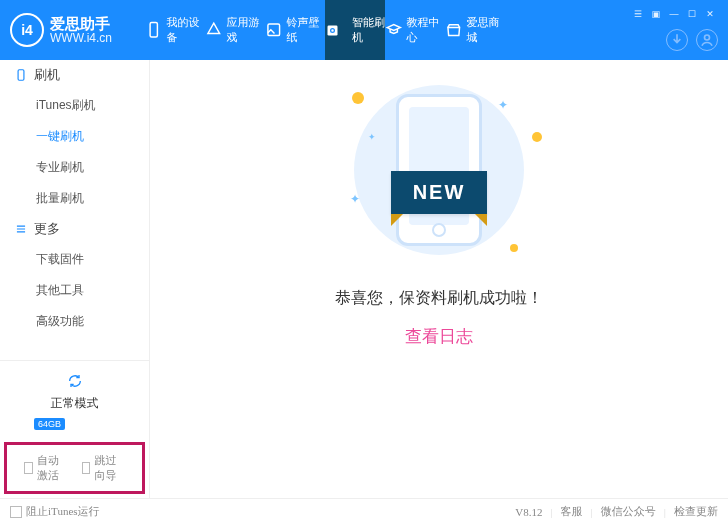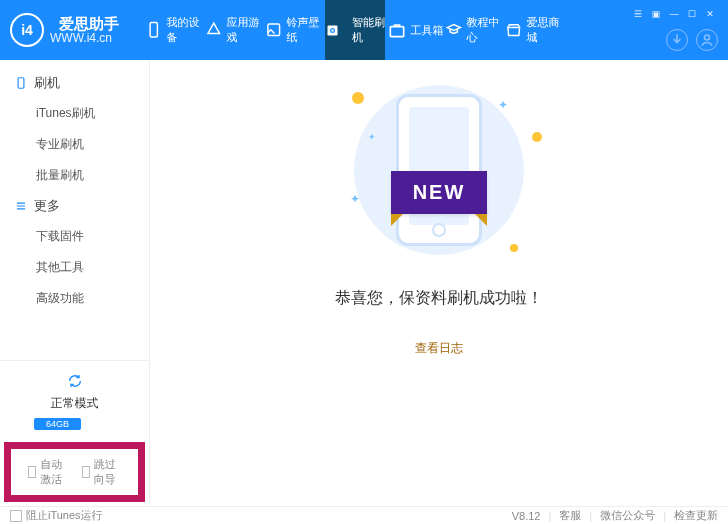--- a/index.html
+++ b/index.html
@@ -2,70 +2,70 @@
 <html><head>
 <meta charset="utf-8">
 <style>
   * { margin: 0; padding: 0; box-sizing: border-box; }
   body { width: 728px; height: 524px; font-family: "Microsoft YaHei", Arial, sans-serif; font-size: 12px; background: #fff; display: flex; flex-direction: column; overflow: hidden; color: #333; }
 
   
   .header { background: #1b8cff; height: 60px; display: flex; align-items: center; padding: 0 10px; color: #fff; }
   .logo-wrap { display: flex; align-items: center; width: 135px; }
   .logo-circle { width: 34px; height: 34px; border: 2px solid #fff; border-radius: 50%; display: flex; align-items: center; justify-content: center; font-weight: bold; font-size: 14px; margin-right: 6px; }
-  .logo-text { font-size: 15px; font-weight: bold; line-height: 1; margin-left: 9px; }
+  .logo-text { font-size: 15px; font-weight: bold; line-height: 1; }
   .logo-sub { font-size: 12px; opacity: .9; }
   .nav { display: flex; flex: 1; height: 100%; }
   .nav-item { width: 60px; display: flex; align-items: center; justify-content: center; gap: 4px; cursor: pointer; }
   .nav-item.active { background: #0c4a6e; gap: 12px; }
   .nav-label { font-size: 11px; color: #fff; }
   .nav-icon { width: 20px; height: 20px; display: flex; align-items: center; justify-content: center; }
   .nav-icon svg { stroke: #fff; fill: none; stroke-width: 2; }
   .win-btns { display: flex; gap: 6px; font-size: 9px; margin-bottom: 10px; margin-right: 2px; color:#e6f2ff; }
   .win-btns span { cursor: pointer; width: 12px; text-align: center; }
   .hr-col { display: flex; flex-direction: column; align-items: flex-end; }
   .circle-btn { width: 22px; height: 22px; border: 1.5px solid #84bdff; border-radius: 50%; display: flex; align-items: center; justify-content: center; cursor: pointer; }
   .circle-btn svg { stroke: #84bdff; fill: none; stroke-width: 2; }
   .hr-bot { display:flex; gap:8px; }
 
   
   .body { display: flex; flex: 1; min-height: 0; }
   .sidebar { width: 150px; border-right: 1px solid #eee; display: flex; flex-direction: column; }
-  .sb-scroll { flex: 1; overflow: hidden; padding-top: 8px; }
+  .sb-scroll { flex: 1; overflow: hidden; }
   .sb-section { padding: 6px 14px; display: flex; align-items: center; gap: 6px; color: #444; font-size: 13px; }
   .sb-section svg { width: 14px; height: 14px; stroke: #1b8cff; fill:none; stroke-width:2; }
   .sb-item { padding: 7px 0 7px 36px; font-size: 12px; color: #555; cursor: pointer; }
   .sb-item.active { color: #1b8cff; }
   .sb-divider { border-top: 1px solid #eee; }
   .device-box { padding: 8px 12px; }
   .mode-row, .phone-row { display: flex; align-items: center; gap: 6px; font-size: 12px; color:#333; padding: 4px 0; flex-direction: column; }
   .mode-row svg, .phone-row svg { width: 16px; height: 16px; stroke:#1b8cff; fill:none; stroke-width:2; }
-  .badge { background:#1b8cff; color:#fff; font-size:9px; padding:1px 12px; border-radius:2px; margin-left:22px; margin-top:2px; display:inline-block; }
-  .hlbox { border: 7px solid #be185d; margin: 4px; padding: 8px 17px; display: flex; gap: 14px; }
+  .badge { background:#1b8cff; color:#fff; font-size:9px; padding:1px 4px; border-radius:2px; margin-left:22px; margin-top:2px; display:inline-block; }
+  .hlbox { border: 3px solid #be185d; margin: 4px; padding: 8px 17px; display: flex; gap: 14px; }
   .chk { display: flex; align-items: center; gap: 4px; color:#888; font-size: 11px; }
   .chk .box { width:12px; height:12px; border:1px solid #bbb; }
 
   .content { flex:1; display:flex; flex-direction:column; align-items:center; padding-top:20px; position:relative; }
   .illus { width: 230px; height: 180px; position: relative; display:flex; align-items:center; justify-content:center; }
   .disc { width: 170px; height: 170px; border-radius: 50%; background: #e7f2fe; position:absolute; }
   .phone { width: 86px; height: 152px; background:#fff; border:3px solid #cde2fa; border-radius:12px; position:relative; z-index:2;}
   .phone:before { content:""; position:absolute; top:10px; left:10px; right:10px; bottom:18px; background:#e9f3ff; border-radius:4px;}
   .phone:after { content:""; position:absolute; bottom:6px; left:50%; transform:translateX(-50%); width:10px; height:10px; border:2px solid #cde2fa; border-radius:50%; }
-  .ribbon { position:absolute; z-index:3; background:#4c1d95; color:#fff; font-weight:bold; font-size:20px; letter-spacing:2px; padding:10px 22px; transform: translateY(22px); box-shadow: 0 2px 3px rgba(0,0,0,.1); }
+  .ribbon { position:absolute; z-index:3; background:#0c4a6e; color:#fff; font-weight:bold; font-size:20px; letter-spacing:2px; padding:10px 22px; transform: translateY(22px); box-shadow: 0 2px 3px rgba(0,0,0,.1); }
   .ribbon:before, .ribbon:after { content:""; position:absolute; top:100%; border:6px solid transparent; }
   .ribbon:before { left:0; border-left-color:#d49b14; border-top-color:#d49b14; }
   .ribbon:after { right:0; border-right-color:#d49b14; border-top-color:#d49b14; }
   .dot { width:12px; height:12px; background:#ffc436; border-radius:50%; position:absolute; z-index:1;}
   .star { position:absolute; z-index:4; font-size:12px; color:#7cc4ff; }
 
   .success { font-size: 16px; color:#333; margin-top: 28px; }
   .ok-btn { margin-top: 18px; border:1px solid #ddd; background:#fff; padding: 7px 34px; font-size:13px; cursor:pointer; color:#444; }
-  .logl { margin-top: 31px; font-size:12px; color:#a16207; cursor:pointer; }
-
-  .footer { height: 18px; border-top: 1px solid #eee; display:flex; align-items:center; padding: 0 10px; font-size: 11px; color:#888; }
+  .logl { margin-top: 16px; font-size:17px; color:#ec4899; cursor:pointer; }
+
+  .footer { height: 26px; border-top: 1px solid #eee; display:flex; align-items:center; padding: 0 10px; font-size: 11px; color:#888;font-family:Liberation Serif, serif; }
   .footer .chk { color:#888; }
   .footer .sep { margin: 0 8px; color:#ddd; }
   .footer-right { margin-left:auto; display:flex; align-items:center; }
 </style>
 </head>
 <body>
 
 <div class="header">
   <div class="logo-wrap">
     <div class="logo-circle">i4</div>
@@ -101,29 +101,20 @@
       <span class="nav-label">铃声壁纸</span>
     </div>
     <div class="nav-item active">
       <span class="nav-icon">
           <svg viewBox="0 0 24 24">
             <rect x="4" y="4" width="16" height="16" rx="2" fill="#fff" stroke="none"></rect>
             <path d="M9 12a3 3 0 0 1 6 0M15 12a3 3 0 0 1-6 0" stroke="#1b8cff"></path>
           </svg>
         </span>
       <span class="nav-label">智能刷机</span>
-    </div>
-    <div class="nav-item">
-      <span class="nav-icon">
-          <svg viewBox="0 0 24 24">
-            <rect x="4" y="8" width="16" height="12" rx="1"></rect>
-            <path d="M9 8V6h6v2"></path>
-          </svg>
-        </span>
-      <span class="nav-label">工具箱</span>
     </div>
     <div class="nav-item">
       <span class="nav-icon">
           <svg viewBox="0 0 24 24">
             <path d="M3 9l9-4 9 4-9 4z"></path>
             <path d="M7 11v4l5 2 5-2v-4"></path>
           </svg>
         </span>
       <span class="nav-label">教程中心</span>
     </div>
@@ -164,20 +155,21 @@
 <div class="body">
   <div class="sidebar">
     <div class="sb-scroll">
       <div class="sb-section">
         <svg viewBox="0 0 24 24">
             <rect x="7" y="3" width="10" height="18" rx="2"></rect>
           </svg>
         <span>刷机</span>
       </div>
       <div class="sb-item">iTunes刷机</div>
+      <div class="sb-item active">一键刷机</div>
       <div class="sb-item">专业刷机</div>
       <div class="sb-item">批量刷机</div>
       <div class="sb-section">
         <svg viewBox="0 0 24 24">
             <path d="M5 7h14M5 12h14M5 17h14"></path>
           </svg>
         <span>更多</span>
       </div>
       <div class="sb-item">下载固件</div>
       <div class="sb-item">其他工具</div>

